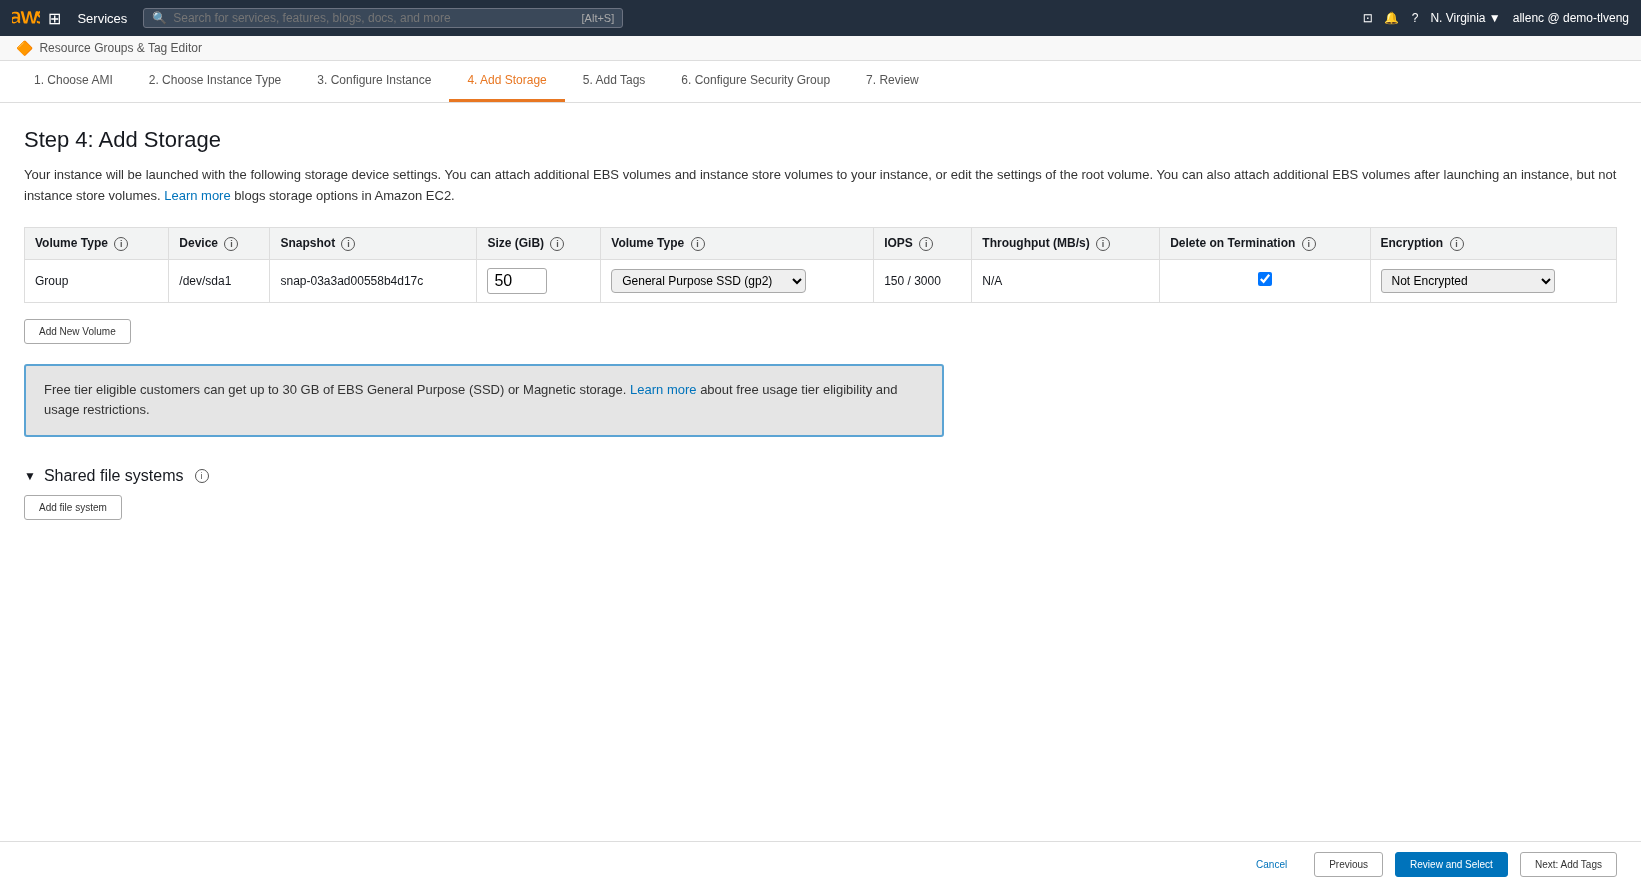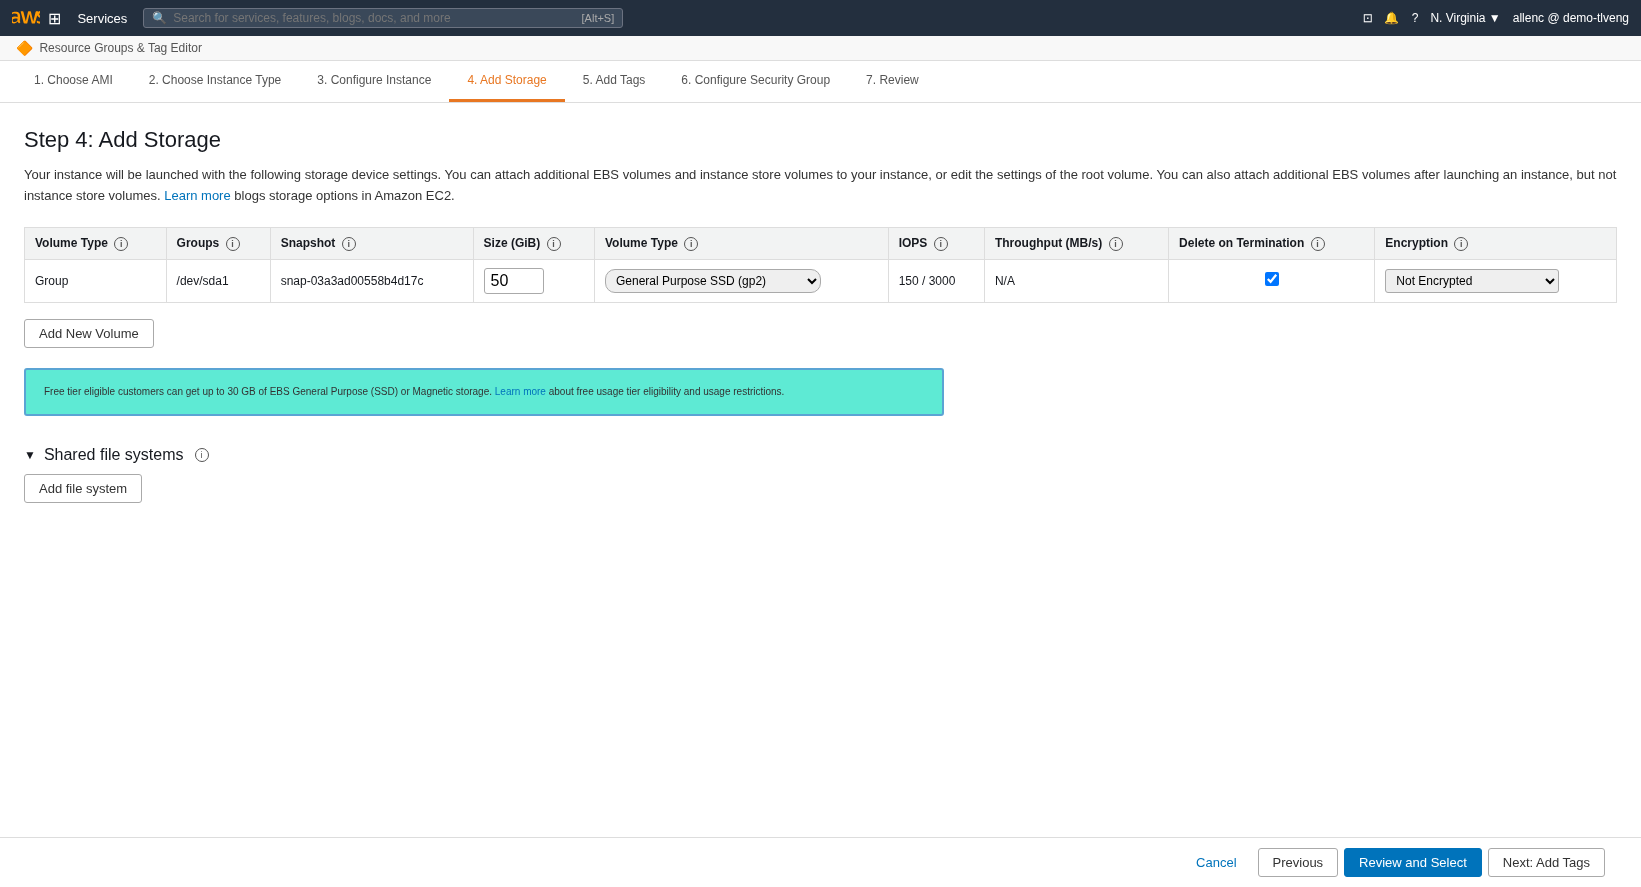--- a/index.html
+++ b/index.html
@@ -69,59 +69,59 @@
     }
     .info-icon {
       display: inline-flex; align-items: center; justify-content: center;
       width: 14px; height: 14px; border-radius: 50%; border: 1px solid #555;
       font-size: 9px; color: #555; cursor: pointer; margin-left: 3px;
     }
     .size-input {
       width: 60px; border: 1px solid #aaa; border-radius: 3px; padding: 3px 6px; font-size: 16px;
     }
     .volume-type-select {
-      border: 1px solid #aaa; border-radius: 10px; padding: 3px 6px; font-size: 12px; width: 216px;
+      border: 1px solid #aaa; border-radius: 4px; padding: 3px 6px; font-size: 12px; width: 195px;
     }
     .checkbox-cell { text-align: center; }
     .checkbox-cell input[type="checkbox"] { width: 14px; height: 14px; cursor: pointer; }
     .encryption-select {
       border: 1px solid #aaa; border-radius: 3px; padding: 3px 6px; font-size: 12px; width: 174px;
     }
 
     
     .btn {
       display: inline-flex; align-items: flex-end; padding: 6px 14px;
-      border-radius: 3px; font-size: 13px; cursor: pointer; border: 1px solid;
+      border-radius: 3px; font-size: 10px; cursor: pointer; border: 1px solid;
     }
     .btn-default { background: #fff; border-color: #aaa; color: #333; }
     .btn-primary { background: #0073bb; border-color: #0073bb; color: #fff; }
     .btn-secondary { background: #fff; border-color: #aaa; color: #333; }
     .btn-cancel { background: #fff; border-color: transparent; color: #0073bb; }
 
     
     .info-box {
       border: 2px solid #5ba4d4; border-radius: 3px; padding: 14px 18px;
-      background: #5eead4; font-size: 10px; color: #333; max-width: 920px; margin-bottom: 30px; line-height: 1.6;
+      background: #e5e5e5; font-size: 13px; color: #333; max-width: 920px; margin-bottom: 30px; line-height: 1.6;
     }
     .info-box a { color: #0073bb; text-decoration: none; }
 
     
     .section-header {
       display: flex; align-items: center; gap: 8px; font-size: 16px; font-weight: 500;
       margin-bottom: 10px; cursor: pointer;
     }
     .section-header .chevron { font-size: 12px; }
     .section-desc { font-size: 13px; color: #333; margin-bottom: 12px; }
 
     
     .footer {
       position: fixed; bottom: 0; left: 0; right: 0;
       background: #fff; border-top: 1px solid #ddd;
       display: flex; align-items: center; justify-content: flex-end;
-      padding: 10px 36px; gap: 6px; z-index: 100;
+      padding: 10px 24px; gap: 12px; z-index: 100;
     }
   </style>
 </head>
 <body>
 
 <nav class="top-nav">
   <div class="aws-logo">
     <svg width="28" height="18" viewBox="0 0 60 36" fill="none">
       <path d="M16.5 22.5c0 .8.1 1.5.3 2.1.2.6.5 1.2.9 1.8.1.2.2.4.2.6 0 .3-.2.6-.5.9l-1.7 1.1c-.2.1-.4.2-.6.2-.3 0-.5-.1-.8-.4-.4-.4-.7-.8-1-1.3-.3-.5-.6-1.1-.9-1.8-2.2 2.6-5 3.9-8.2 3.9-2.3 0-4.2-.7-5.5-2-1.3-1.3-2-3.1-2-5.2 0-2.3.8-4.2 2.5-5.5 1.7-1.3 3.9-2 6.8-2 .9 0 1.9.1 2.9.2 1 .1 2.1.3 3.2.6v-2c0-2.1-.4-3.5-1.3-4.3-.9-.8-2.4-1.2-4.5-1.2-1 0-2 .1-3 .4-1 .3-2 .6-3 1.1-.4.2-.8.3-1 .4-.2.1-.4.1-.5.1-.4 0-.6-.3-.6-.9V8.2c0-.5.1-.9.2-1.1.2-.2.5-.4 1-.6 1-.5 2.2-.9 3.6-1.2 1.4-.3 2.9-.5 4.5-.5 3.4 0 5.9.8 7.5 2.3 1.6 1.5 2.4 3.9 2.4 7v9.4zm-11.3 4.2c.9 0 1.8-.2 2.8-.5 1-.4 1.9-1 2.6-1.9.4-.5.7-1 .9-1.6.2-.6.3-1.3.3-2.1v-1c-.8-.2-1.6-.3-2.5-.4-.9-.1-1.7-.1-2.5-.1-1.8 0-3.1.4-4 1.1-.9.7-1.3 1.7-1.3 3 0 1.2.3 2.1 1 2.7.6.6 1.5.8 2.7.8zm21.6 2.9c-.6 0-1-.1-1.2-.3-.3-.2-.5-.6-.7-1.2L19 5.9c-.2-.7-.3-1.1-.3-1.3 0-.5.3-.8.8-.8h3.3c.6 0 1 .1 1.2.3.3.2.5.6.6 1.2l5 19.7 4.6-19.7c.1-.6.3-1 .6-1.2.3-.2.7-.3 1.3-.3h2.7c.6 0 1 .1 1.3.3.3.2.5.6.6 1.2l4.7 20 5.2-20c.2-.6.4-1 .6-1.2.3-.2.7-.3 1.2-.3h3.1c.5 0 .8.3.8.8 0 .2 0 .4-.1.6l-.2.7-6.7 22.6c-.2.6-.4 1-.7 1.2-.3.2-.7.3-1.2.3H44c-.6 0-1-.1-1.3-.3-.3-.2-.5-.6-.6-1.2l-4.6-19.3-4.6 19.3c-.1.6-.3 1-.6 1.2-.3.2-.7.3-1.3.3h-2.7zm35.6.8c-1.6 0-3.2-.2-4.7-.6-1.5-.4-2.7-.8-3.5-1.3-.5-.3-.8-.6-.9-.9-.1-.3-.2-.6-.2-1v-1.7c0-.6.2-.9.7-.9.2 0 .4 0 .6.1.2.1.5.2.7.3 1 .4 2.1.8 3.2 1 1.2.2 2.3.4 3.5.4 1.8 0 3.3-.3 4.3-.9 1-.6 1.5-1.5 1.5-2.7 0-.8-.3-1.5-.8-2-.5-.5-1.5-1-2.9-1.5l-4.2-1.3c-2.1-.7-3.7-1.7-4.6-3-.9-1.3-1.4-2.8-1.4-4.3 0-1.2.3-2.3.8-3.2.5-.9 1.2-1.7 2.1-2.4.9-.6 1.9-1.1 3-1.4 1.2-.3 2.4-.4 3.7-.4.6 0 1.3 0 1.9.1.7.1 1.3.2 1.9.3.6.1 1.1.3 1.6.5.5.2.9.4 1.2.6.4.2.7.5.9.8.2.3.2.6.2 1v1.6c0 .6-.2.9-.7.9-.2 0-.6-.1-1.1-.4-1.7-.8-3.6-1.2-5.7-1.2-1.6 0-2.9.3-3.8.8-.9.6-1.3 1.4-1.3 2.6 0 .8.3 1.5.9 2 .6.5 1.7 1.1 3.3 1.5l4.1 1.3c2.1.7 3.6 1.6 4.5 2.9.9 1.3 1.4 2.7 1.4 4.2 0 1.3-.3 2.4-.8 3.4-.5 1-1.2 1.9-2.2 2.6-.9.7-2 1.2-3.3 1.6-1.3.3-2.7.5-4.2.5z" fill="#FF9900"></path>
     </svg>
@@ -188,21 +188,21 @@
 
   
   <table class="storage-table">
     <thead>
       <tr>
         <th>
           <span>Volume Type</span>
           <span class="info-icon">i</span>
         </th>
         <th>
-          <span>Groups</span>
+          <span>Device</span>
           <span class="info-icon">i</span>
         </th>
         <th>
           <span>Snapshot</span>
           <span class="info-icon">i</span>
         </th>
         <th>
           <span>Size (GiB)</span>
           <span class="info-icon">i</span>
         </th>

